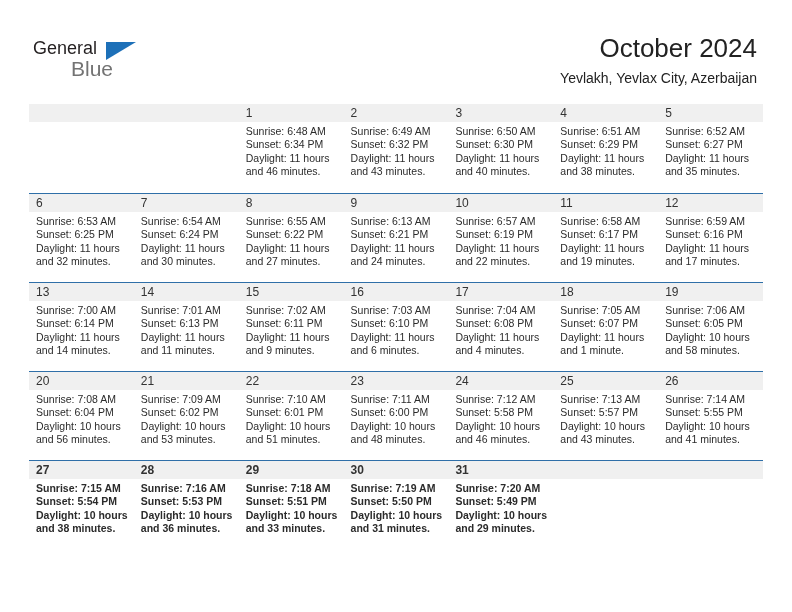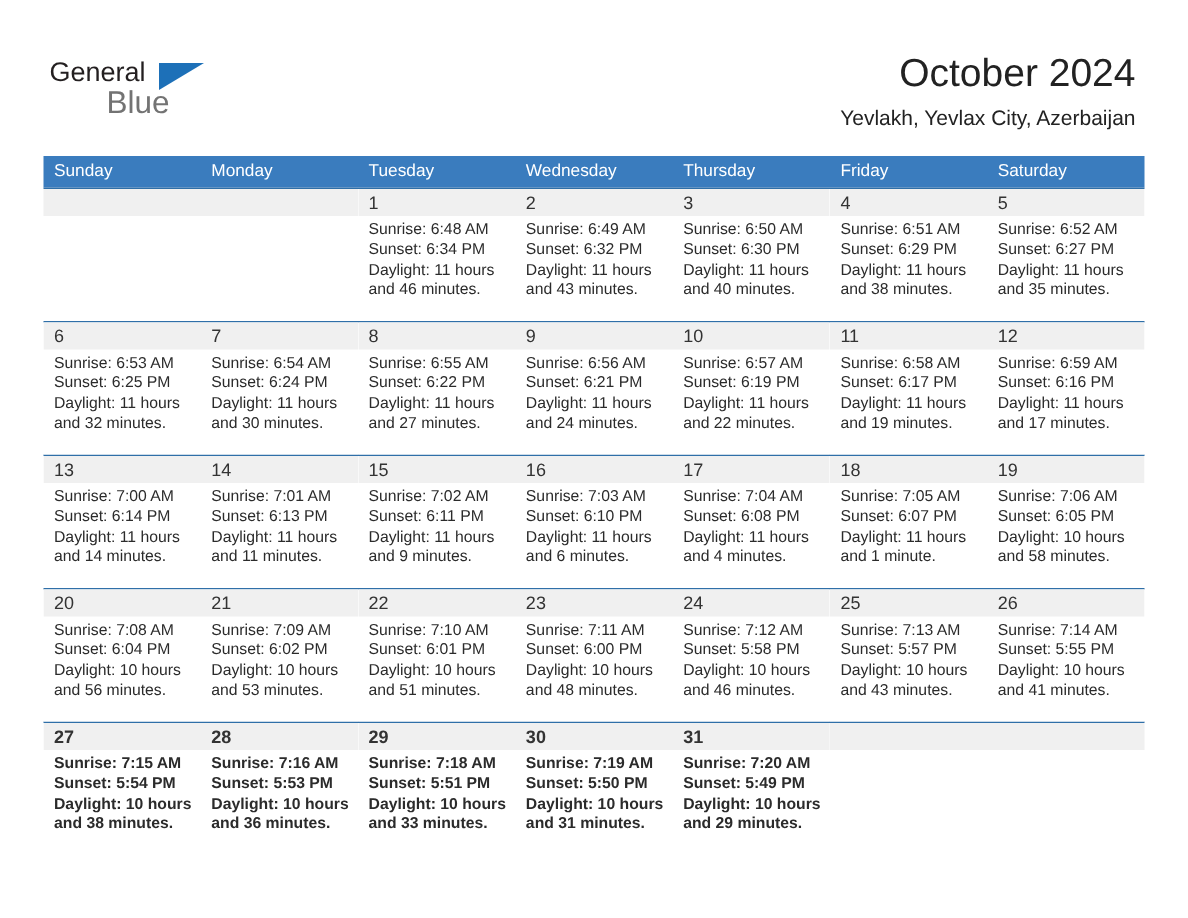--- a/index.html
+++ b/index.html
@@ -188,29 +188,20 @@
 
     <div class="title-block">
       <div class="cal-title">October 2024</div>
       <div class="cal-subtitle">Yevlakh, Yevlax City, Azerbaijan</div>
     </div>
 
   </div>
 
   <div class="calendar">
 
-    <div class="weekday-row">
-      <div class="weekday">Sunday</div>
-      <div class="weekday">Monday</div>
-      <div class="weekday">Tuesday</div>
-      <div class="weekday">Wednesday</div>
-      <div class="weekday">Thursday</div>
-      <div class="weekday">Friday</div>
-      <div class="weekday">Saturday</div>
-    </div>
 
     <div class="week-row">
       <div class="empty-cell"></div>
       <div class="empty-cell"></div>
       <div class="day-cell shaded-top">
         <span class="day-number">1</span>
         <div class="day-info">
           <div>Sunrise: 6:48 AM</div>
           <div>Sunset: 6:34 PM</div>
           <div>Daylight: 11 hours</div>
@@ -279,21 +270,21 @@
         <div class="day-info">
           <div>Sunrise: 6:55 AM</div>
           <div>Sunset: 6:22 PM</div>
           <div>Daylight: 11 hours</div>
           <div>and 27 minutes.</div>
         </div>
       </div>
       <div class="day-cell shaded-top">
         <span class="day-number">9</span>
         <div class="day-info">
-          <div>Sunrise: 6:56 AM</div>
+          <div>Sunrise: 6:13 AM</div>
           <div>Sunset: 6:21 PM</div>
           <div>Daylight: 11 hours</div>
           <div>and 24 minutes.</div>
         </div>
       </div>
       <div class="day-cell shaded-top">
         <span class="day-number">10</span>
         <div class="day-info">
           <div>Sunrise: 6:57 AM</div>
           <div>Sunset: 6:19 PM</div>

